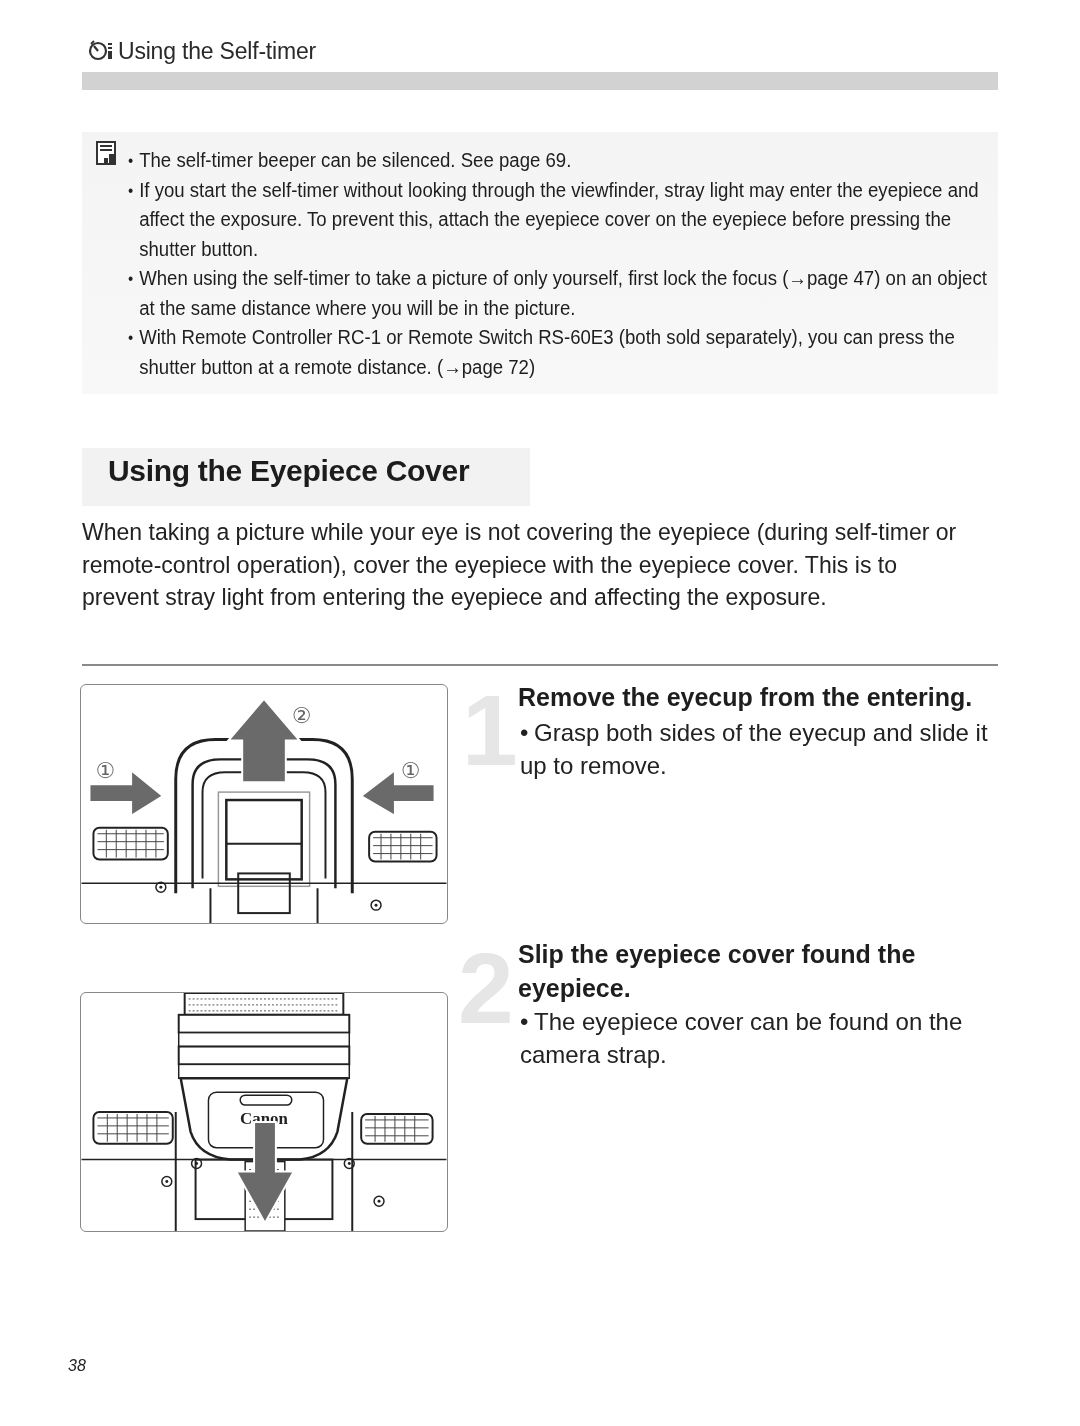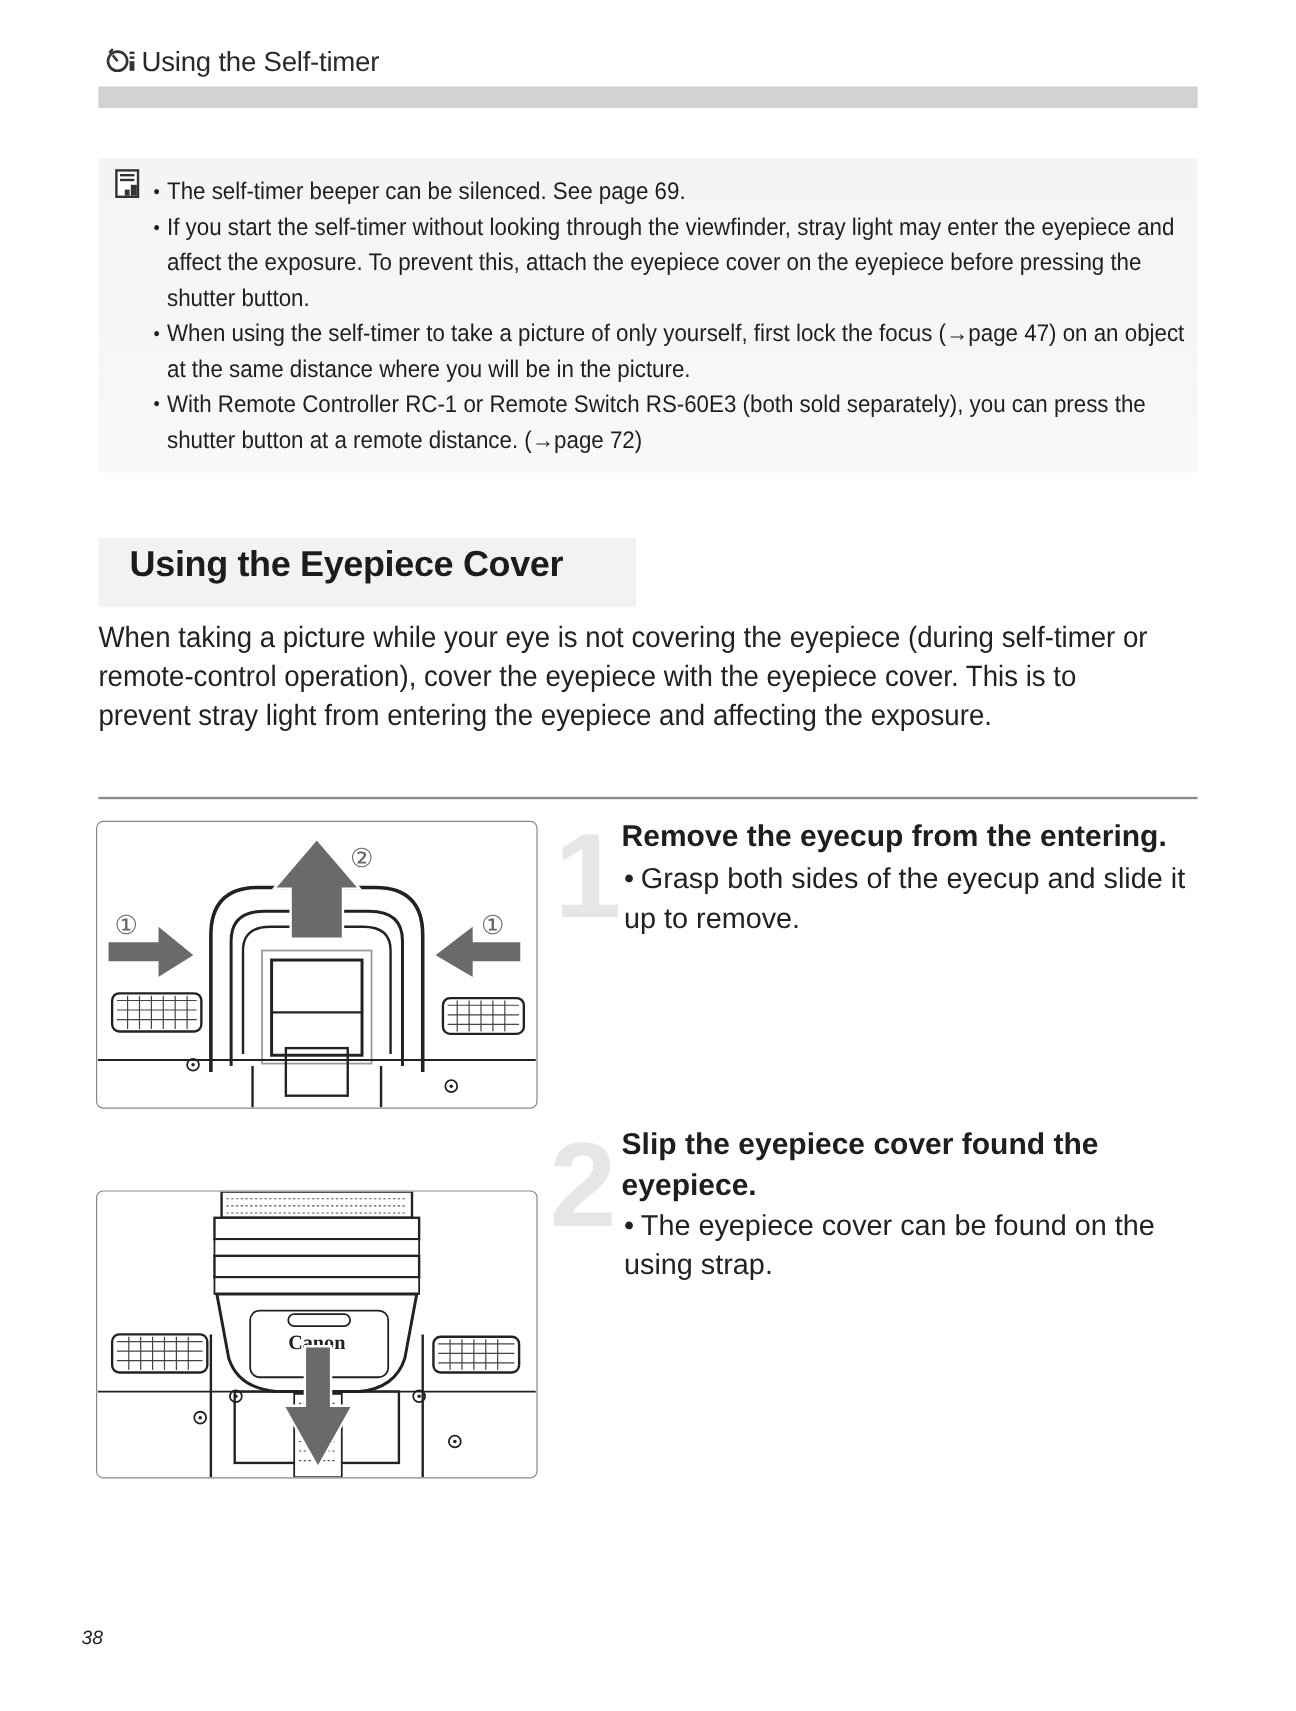--- a/index.html
+++ b/index.html
@@ -156,16 +156,16 @@
     <rect x="165" y="170" width="40" height="70" fill="#fff" stroke="#222" stroke-width="1.5"></rect>
     <path d="M169 178 h32 M169 186 h32 M169 194 h32 M169 202 h32 M169 210 h32 M169 218 h32 M169 226 h32" stroke="#555" stroke-width="1" stroke-dasharray="2 2"></path>
 
     <polygon points="174,130 196,130 196,180 214,180 185,232 156,180 174,180" fill="#6a6a6a" stroke="#fff" stroke-width="2"></polygon>
   </svg>
 </div>
 
 <div class="abs step-num step2-num">2</div>
 <div class="abs step-title step2-title">Slip the eyepiece cover found the eyepiece.</div>
 <div class="abs step-body step2-body">
-  <span class="bullet">•</span><span>The eyepiece cover can be found on the using strap.</span>
+  <span class="bullet">•</span><span>The eyepiece cover can be found on the camera strap.</span>
 </div>
 
 <div class="abs page-number">38</div>
 
 </body></html>

